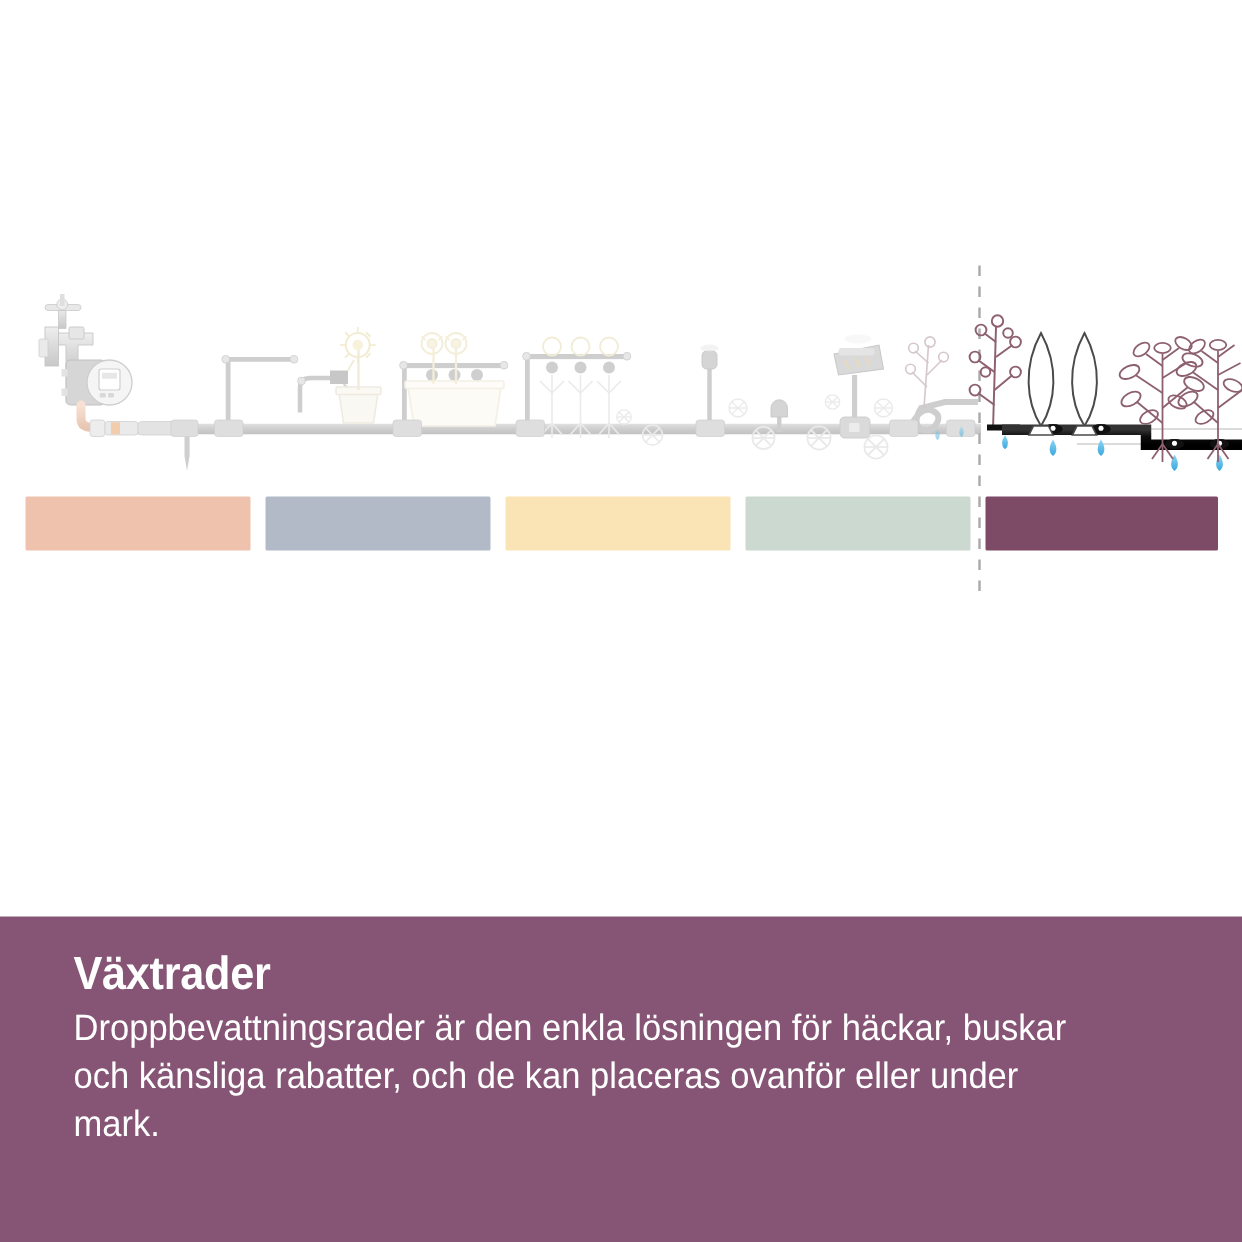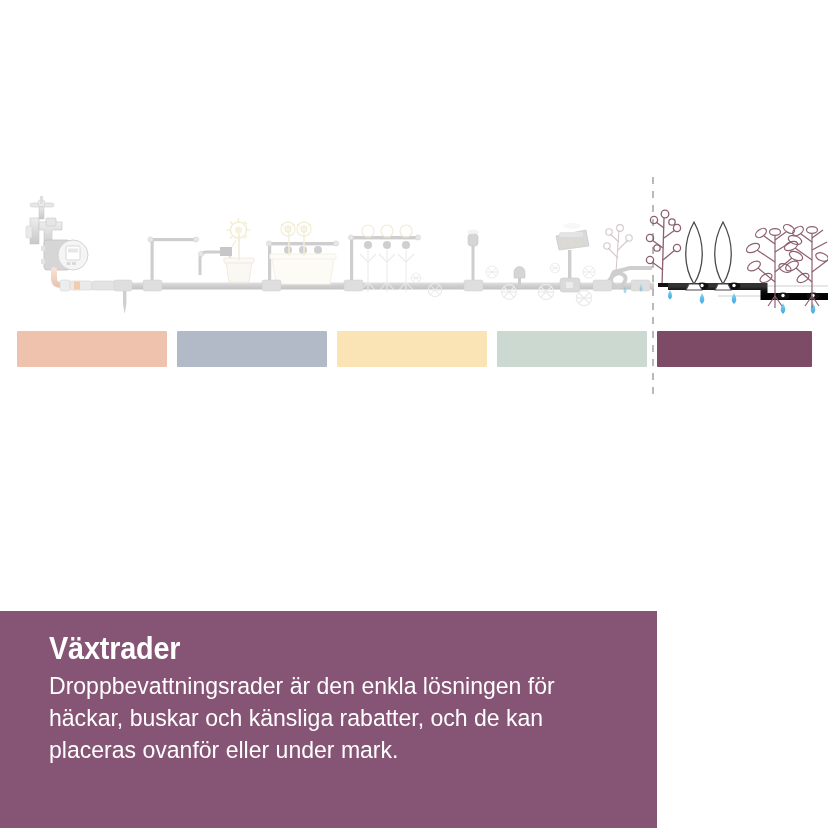--- a/index.html
+++ b/index.html
@@ -20,21 +20,21 @@
   #diagram svg{display:block;}
 
   
   .swatch{
     position:absolute;
     border-radius:1px;
   }
 
   
   #banner{
-    position:absolute;left:0;top:611px;width:657px;height:217px;
+    position:absolute;left:0;top:611px;width:828px;height:217px;
     background:#865474;
     box-sizing:border-box;
     padding:22px 46px 0 49px;
   }
   #banner-title{
     color:#ffffff;
     font-size:31px;
     font-weight:bold;
     letter-spacing:-0.2px;
     line-height:1.05;

